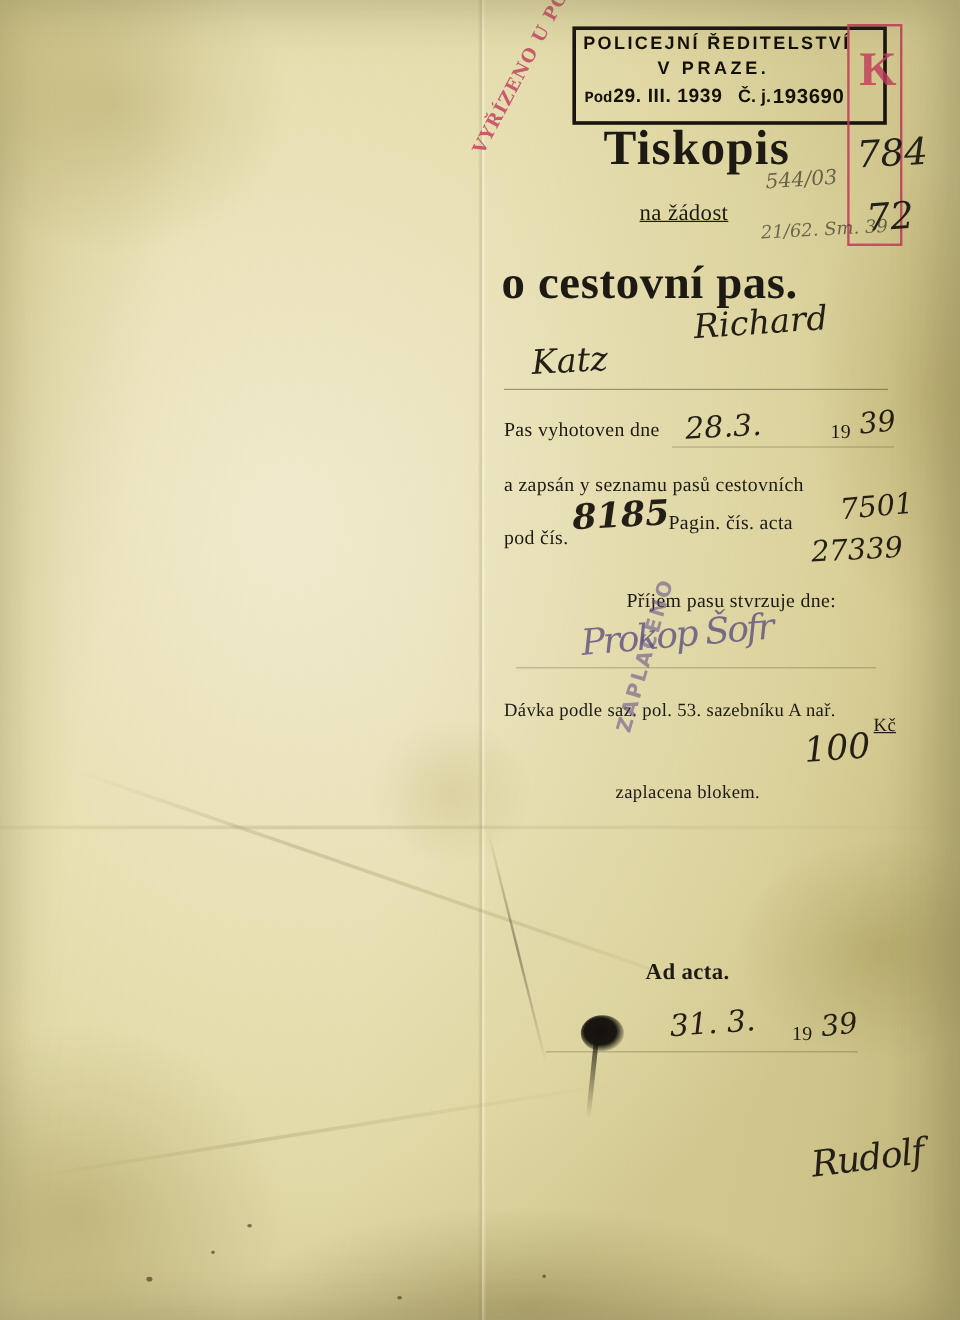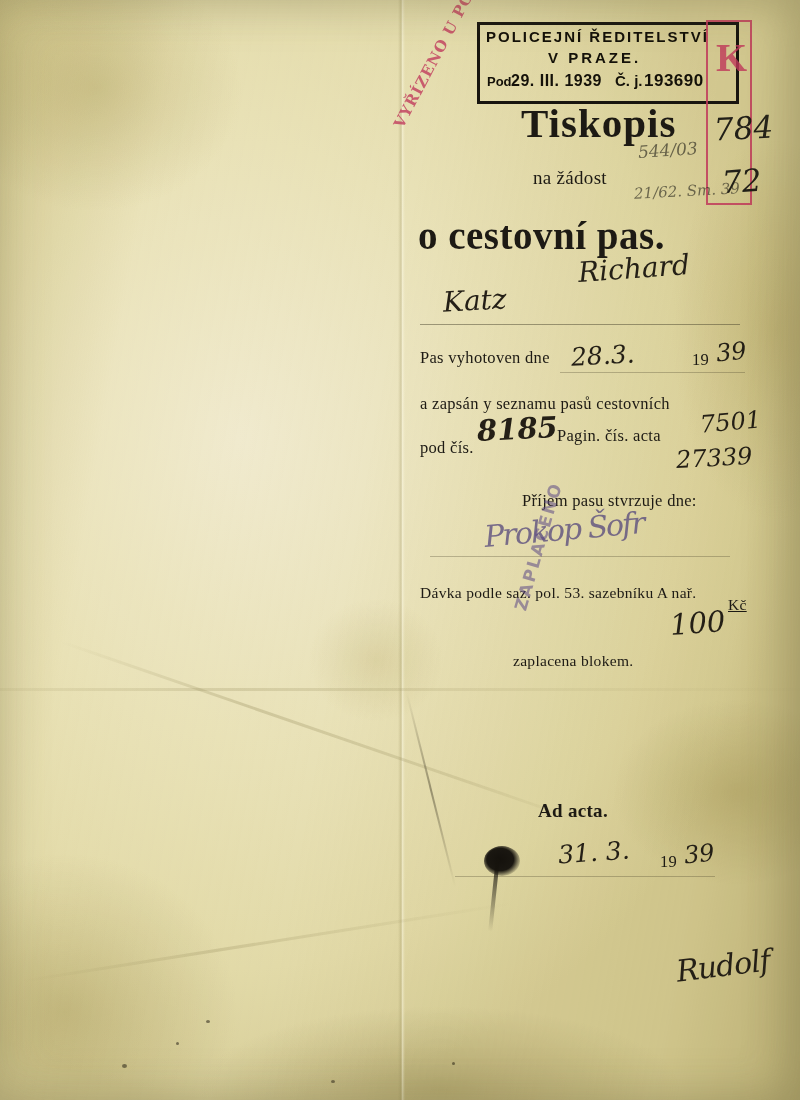--- a/index.html
+++ b/index.html
@@ -82,20 +82,21 @@
     letter-spacing: 0.3px;
   }
   .title-main {
     font-size: 41px;
     font-weight: 700;
     letter-spacing: 1px;
   }
   .title-sub {
     font-size: 19px;
     font-weight: 400;
+    text-decoration: underline;
   }
   .title-big {
     font-size: 39px;
     font-weight: 700;
     letter-spacing: 0.5px;
   }
   .body-line {
     font-size: 16.5px;
     font-weight: 400;
   }
@@ -234,30 +235,30 @@
   <div class="paper-tint"></div>
   <div class="paper-stains"></div>
   <div class="fold-v"></div>
   <div class="fold-h"></div>
   <div class="fold-diag-1"></div>
   <div class="fold-diag-2"></div>
 
   <div class="stamp-box"></div>
   <div class="stamp-text stamp-line1">POLICEJNÍ ŘEDITELSTVÍ</div>
   <div class="stamp-text stamp-line2">V PRAZE.</div>
-  <div class="stamp-text" style="top:74px; left:487px; font-size:13px;">Pod</div>
+  <div class="stamp-text" style="top:74px; left:487px; font-size:13px;font-family:Liberation Mono, monospace;">Pod</div>
   <div class="stamp-text" style="top:72px; left:511px; font-size:16px; letter-spacing:0.5px;">29. III. 1939</div>
   <div class="stamp-text" style="top:72px; left:615px; font-size:15px;">Č. j.</div>
   <div class="stamp-text" style="top:71px; left:644px; font-size:17px; letter-spacing:0.5px;">193690</div>
 
   <div class="stamp-red-box"></div>
   <div class="stamp-red-k">K</div>
   <div class="stamp-red-diag">VYŘÍZENO U PODAT</div>
 
-  <div class="printed title-main" style="left:521px; top:99px;">Tiskopis</div>
+  <div class="printed title-main" style="left:503px; top:99px;">Tiskopis</div>
   <div class="printed title-sub" style="left:533px; top:167px;">na žádost</div>
   <div class="printed title-big" style="left:418px; top:213px;">o cestovní pas.</div>
 
   <div class="hand" style="left:714px; top:110px; font-size:31px; transform:rotate(-3deg);">784</div>
   <div class="hand" style="left:722px; top:163px; font-size:31px; transform:rotate(-4deg);">72</div>
   <div class="hand" style="left:638px; top:140px; font-size:17px; opacity:0.62; transform:rotate(-4deg);">544/03</div>
   <div class="hand" style="left:634px; top:182px; font-size:15px; opacity:0.60; transform:rotate(-3deg);">21/62. Sm. 39</div>
 
   <div class="hand hand-ink" style="left:578px; top:252px; font-size:28px; transform:rotate(-4deg);">Richard</div>
   <div class="hand hand-ink" style="left:443px; top:284px; font-size:28px; transform:rotate(-3deg);">Katz</div>

